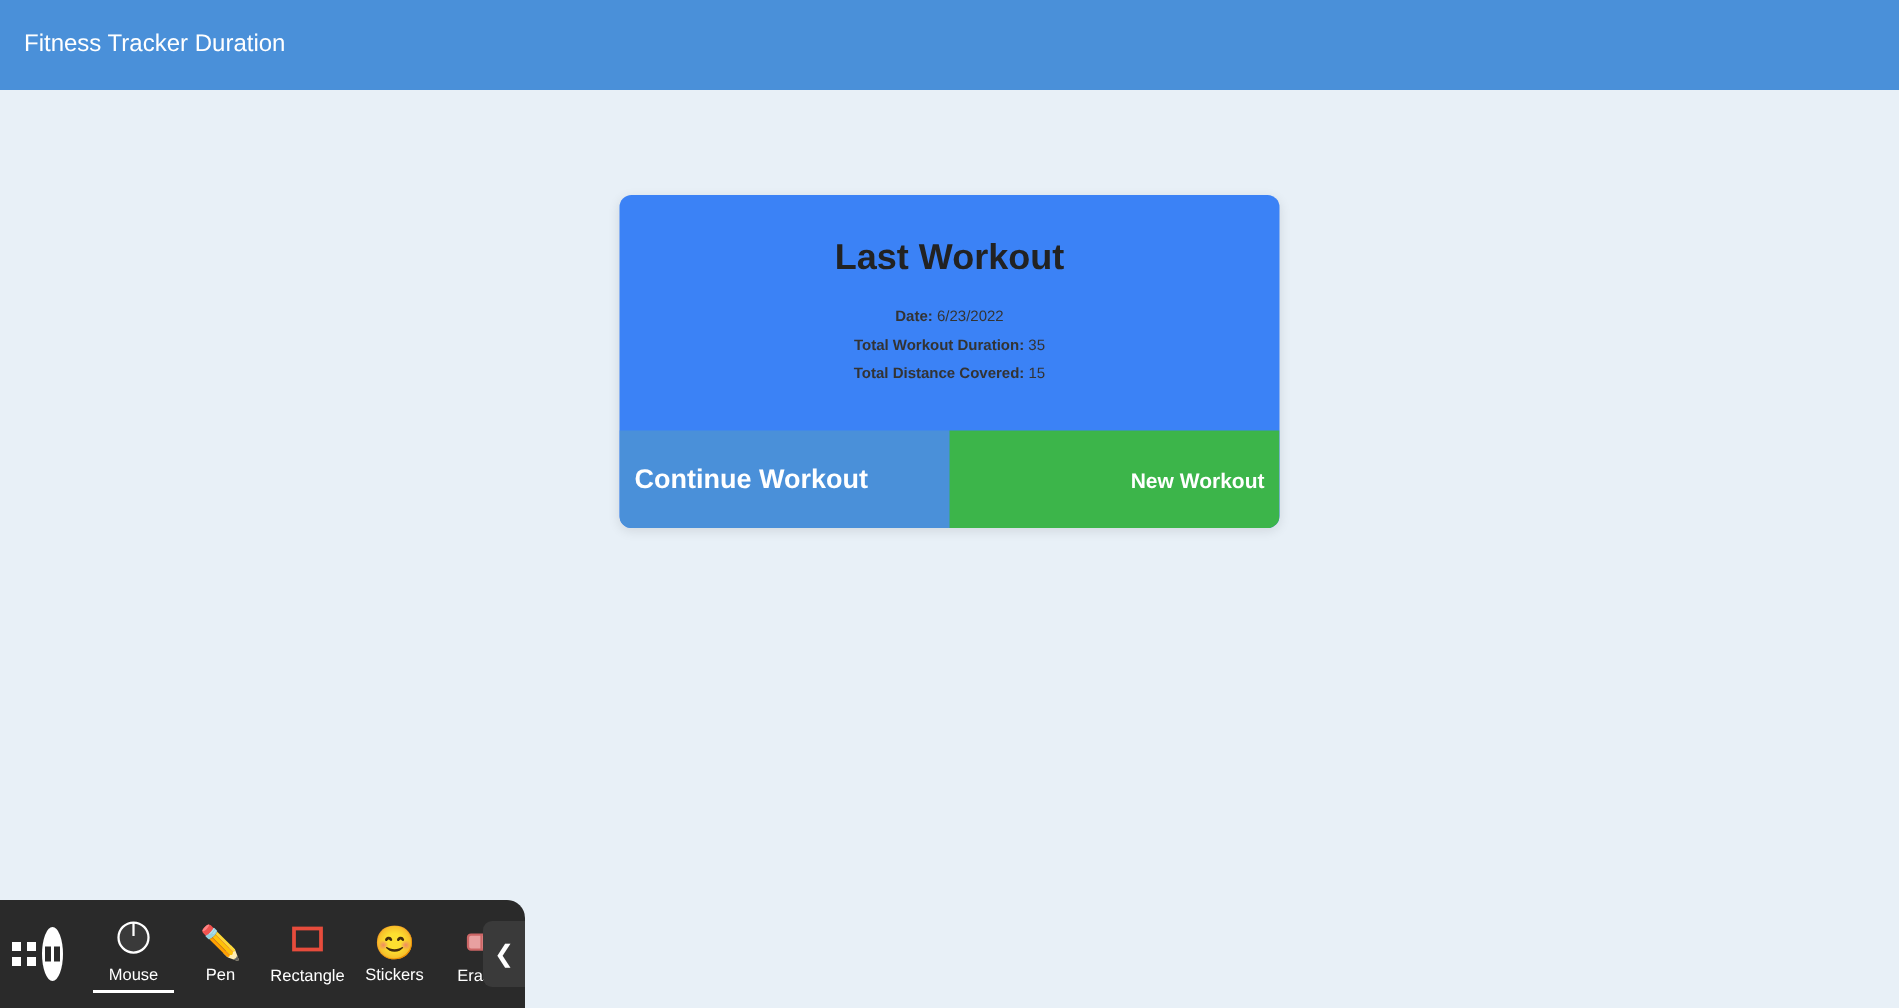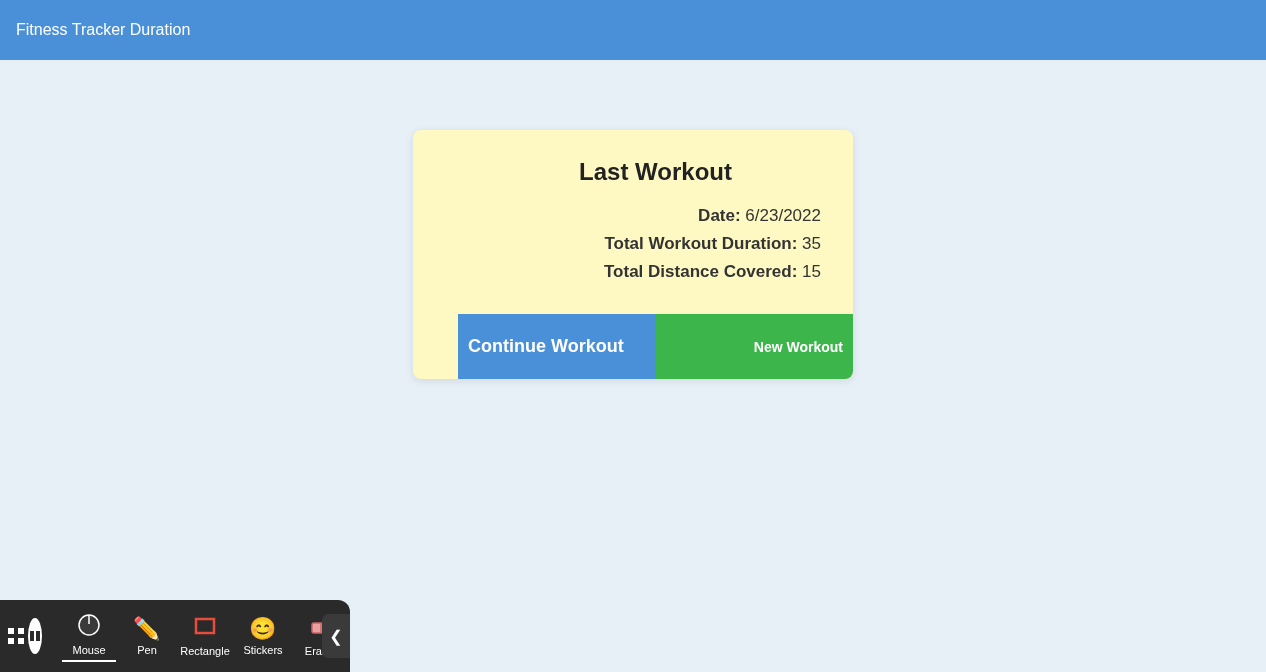--- a/index.html
+++ b/index.html
@@ -43,45 +43,43 @@
 
     .page-title {
       font-size: 32px;
       font-weight: bold;
       color: #222;
       margin-bottom: 30px;
     }
 
     
     .card {
-      background-color: #fef9c3;
+      background-color: #3b82f6;
       border-radius: 8px;
       width: 440px;
       overflow: hidden;
       box-shadow: 0 2px 8px rgba(0,0,0,0.1);
-      padding-left: 45px;
     }
 
     .card-body {
       padding: 28px 32px 24px;
       text-align: center;
     }
 
     .card-title {
       font-size: 24px;
       font-weight: bold;
       color: #222;
       margin-bottom: 20px;
     }
 
     .info-row {
-      font-size: 17px;
+      font-size: 10px;
       color: #333;
       margin-bottom: 8px;
-      text-align: right;
     }
 
     .info-row .label {
       font-weight: bold;
     }
 
     .card-buttons {
       display: flex;
       width: 100%;
     }

